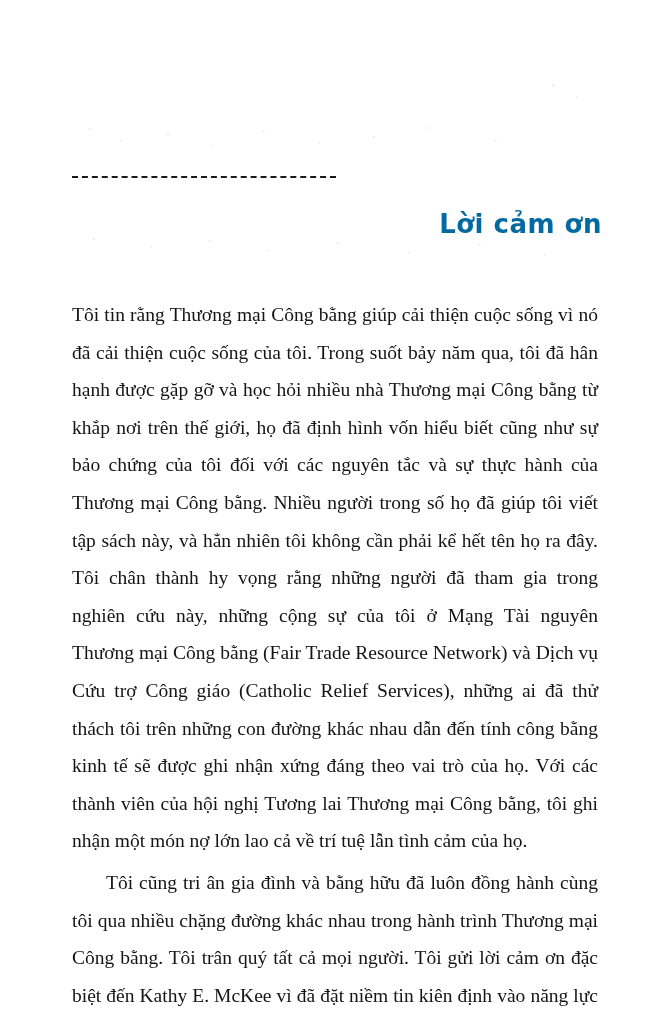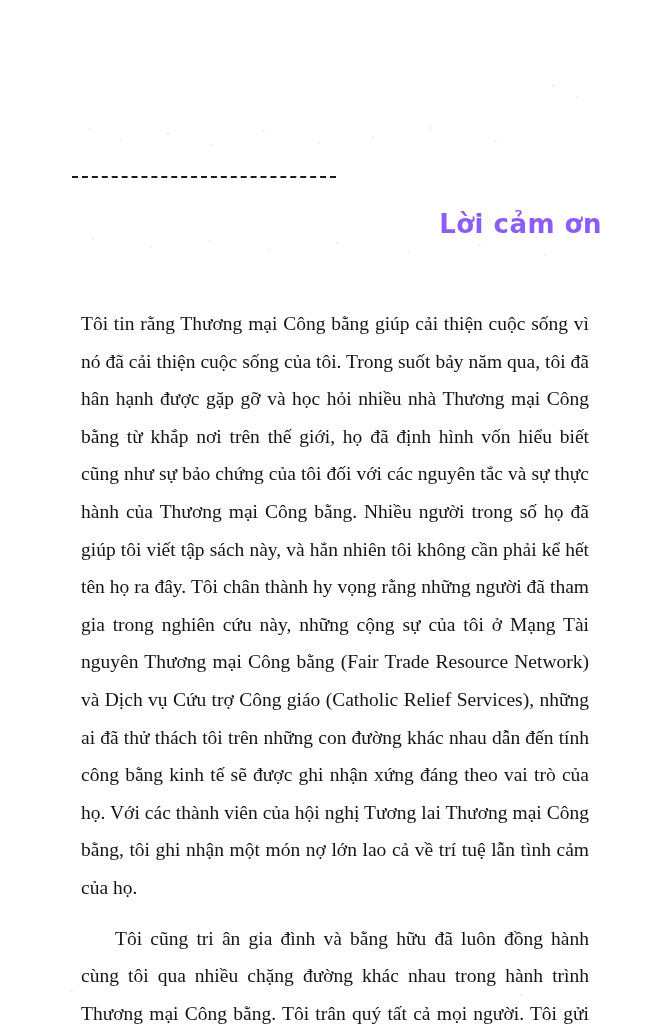--- a/index.html
+++ b/index.html
@@ -36,36 +36,36 @@
     border-top: 2px dashed #1a1a1a;
   }
   .chapter-title {
     position: absolute;
     right: 68px;
     top: 192px;
     font-family: "DejaVu Sans", sans-serif;
     font-weight: bold;
     font-size: 26px;
     letter-spacing: 0.5px;
-    color: #8b5cf6;
+    color: #0369a1;
     white-space: nowrap;
   }
   .body-text {
     position: absolute;
     left: 68px;
     top: 292px;
     width: 534px;
     font-size: 19.5px;
     line-height: 37.6px;
     text-align: justify;
     text-justify: inter-word;
     color: #141414;
   }
   .body-text p {
-    margin: 13px;
+    margin: 4px;
   }
   .body-text p.indent {
     text-indent: 34px;
   }
   .noise-top {
     position: absolute;
     left: 0;
     top: 0;
     width: 670px;
     height: 150px;

